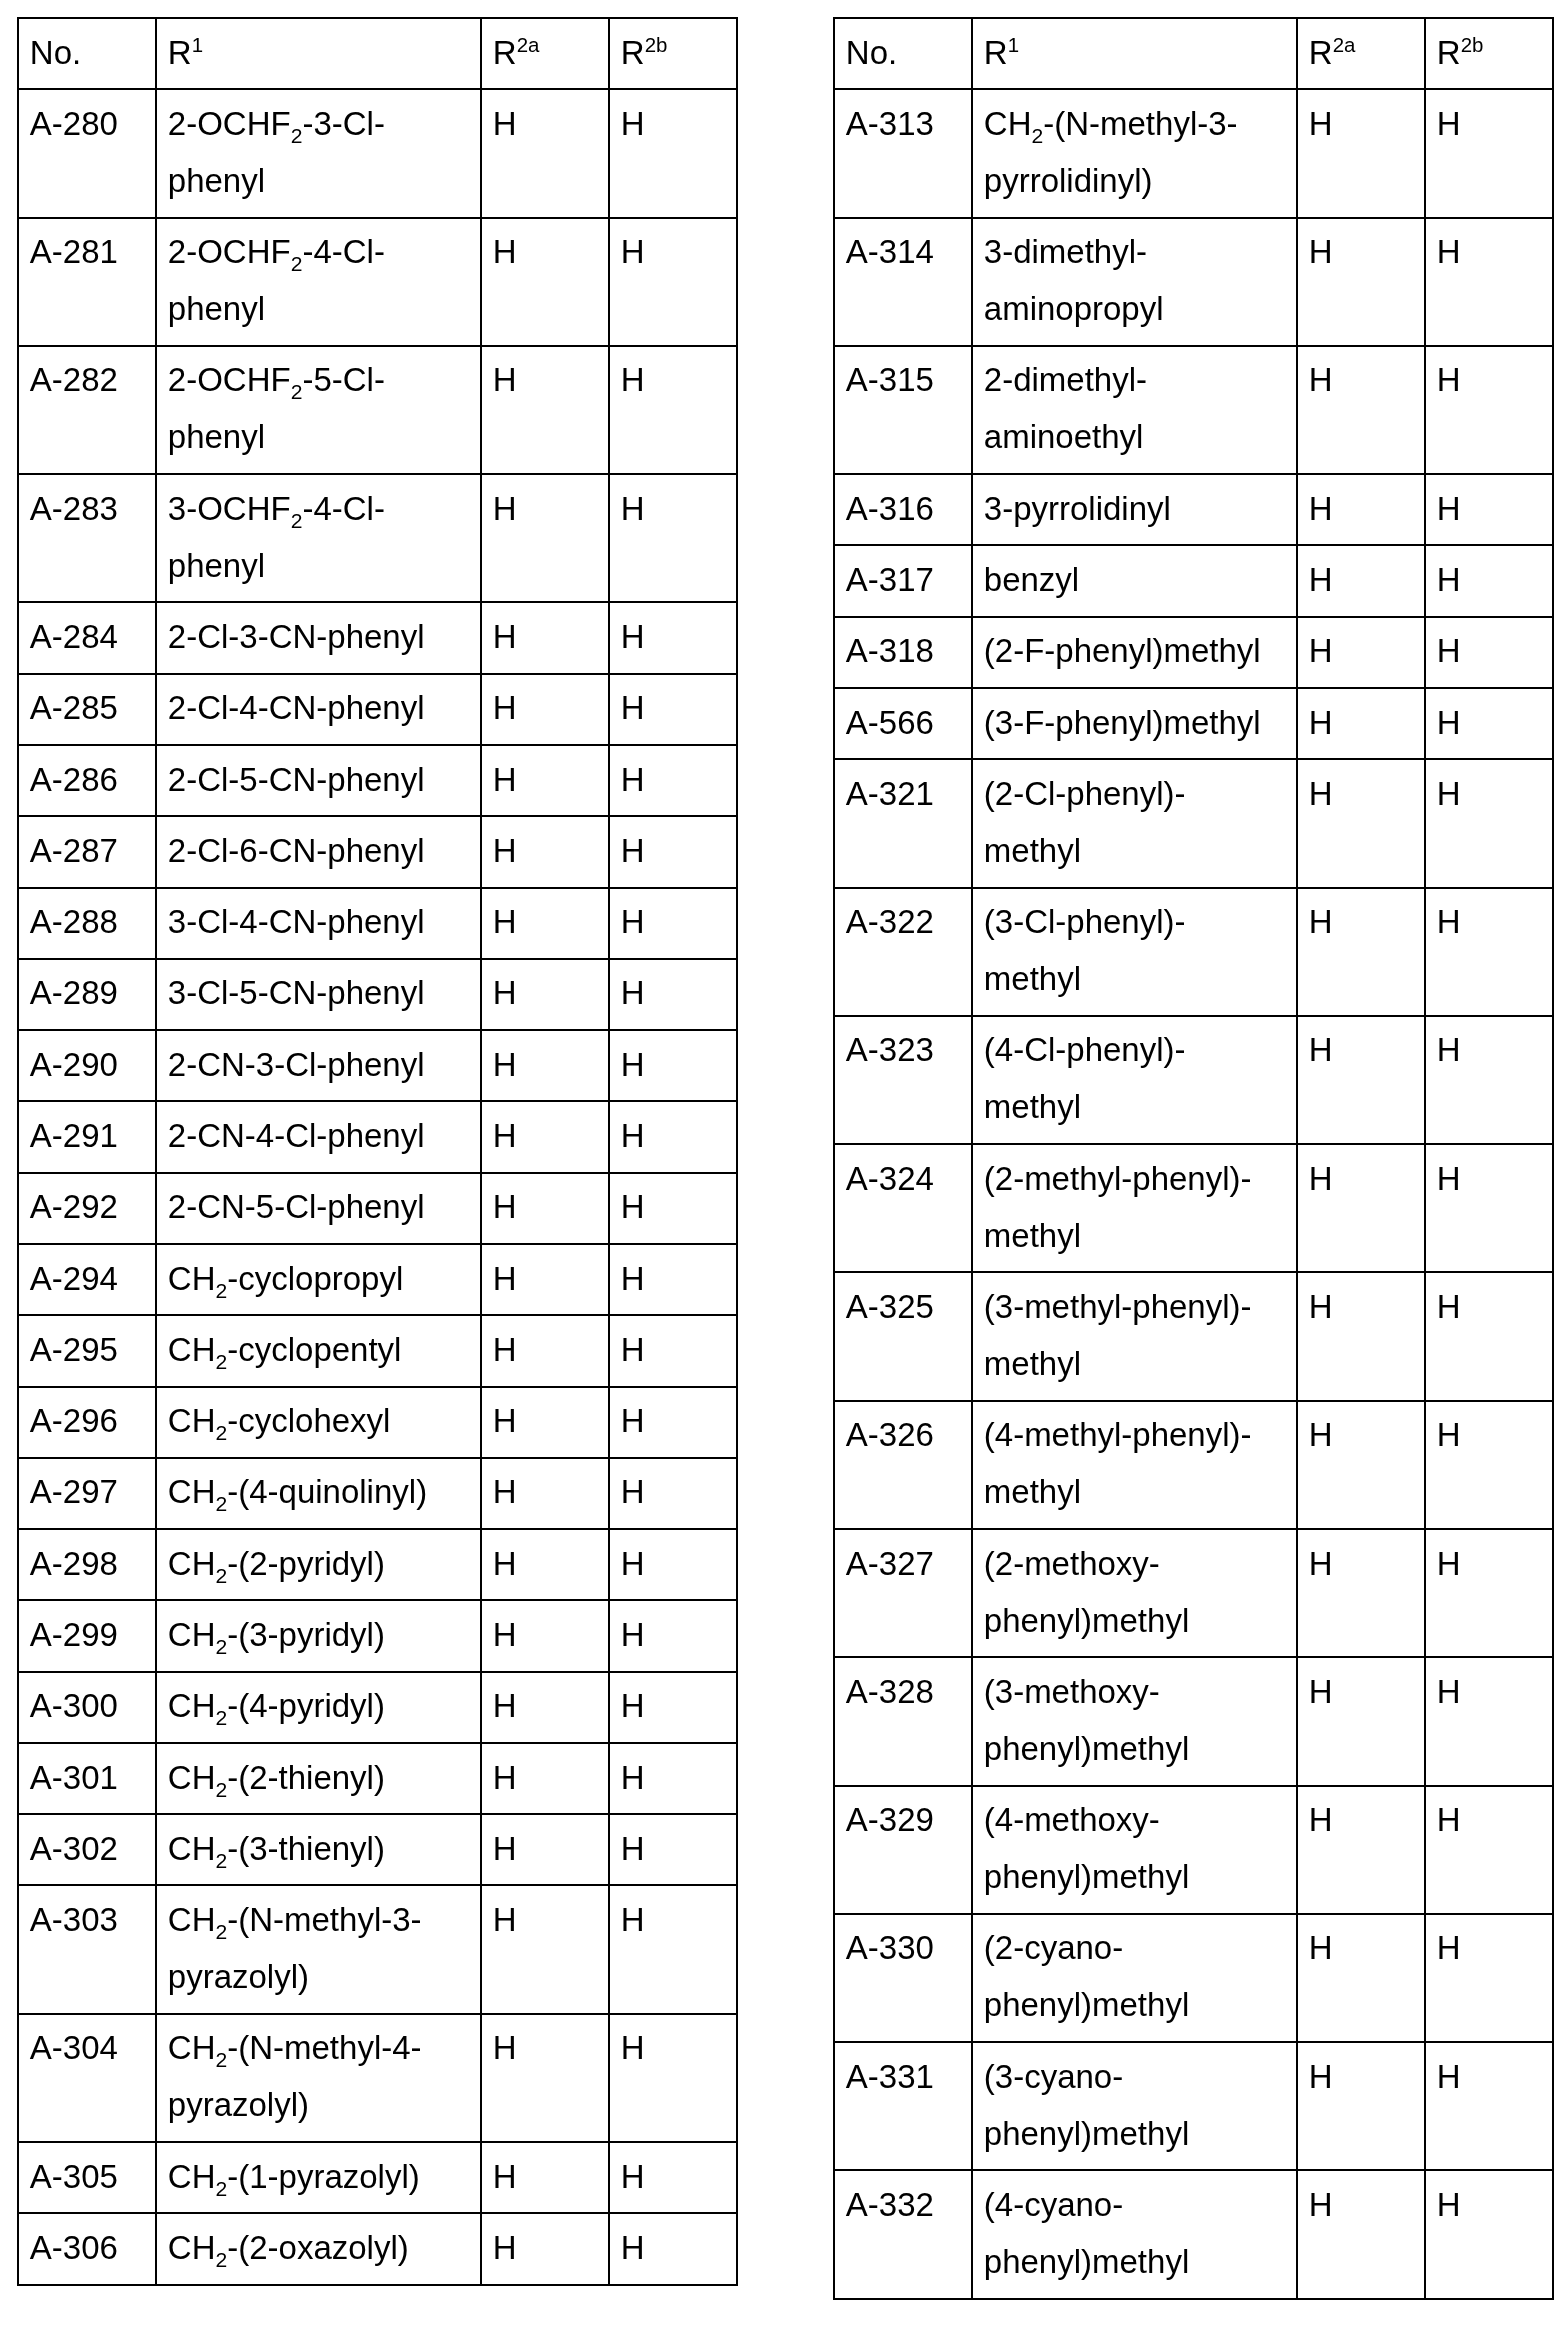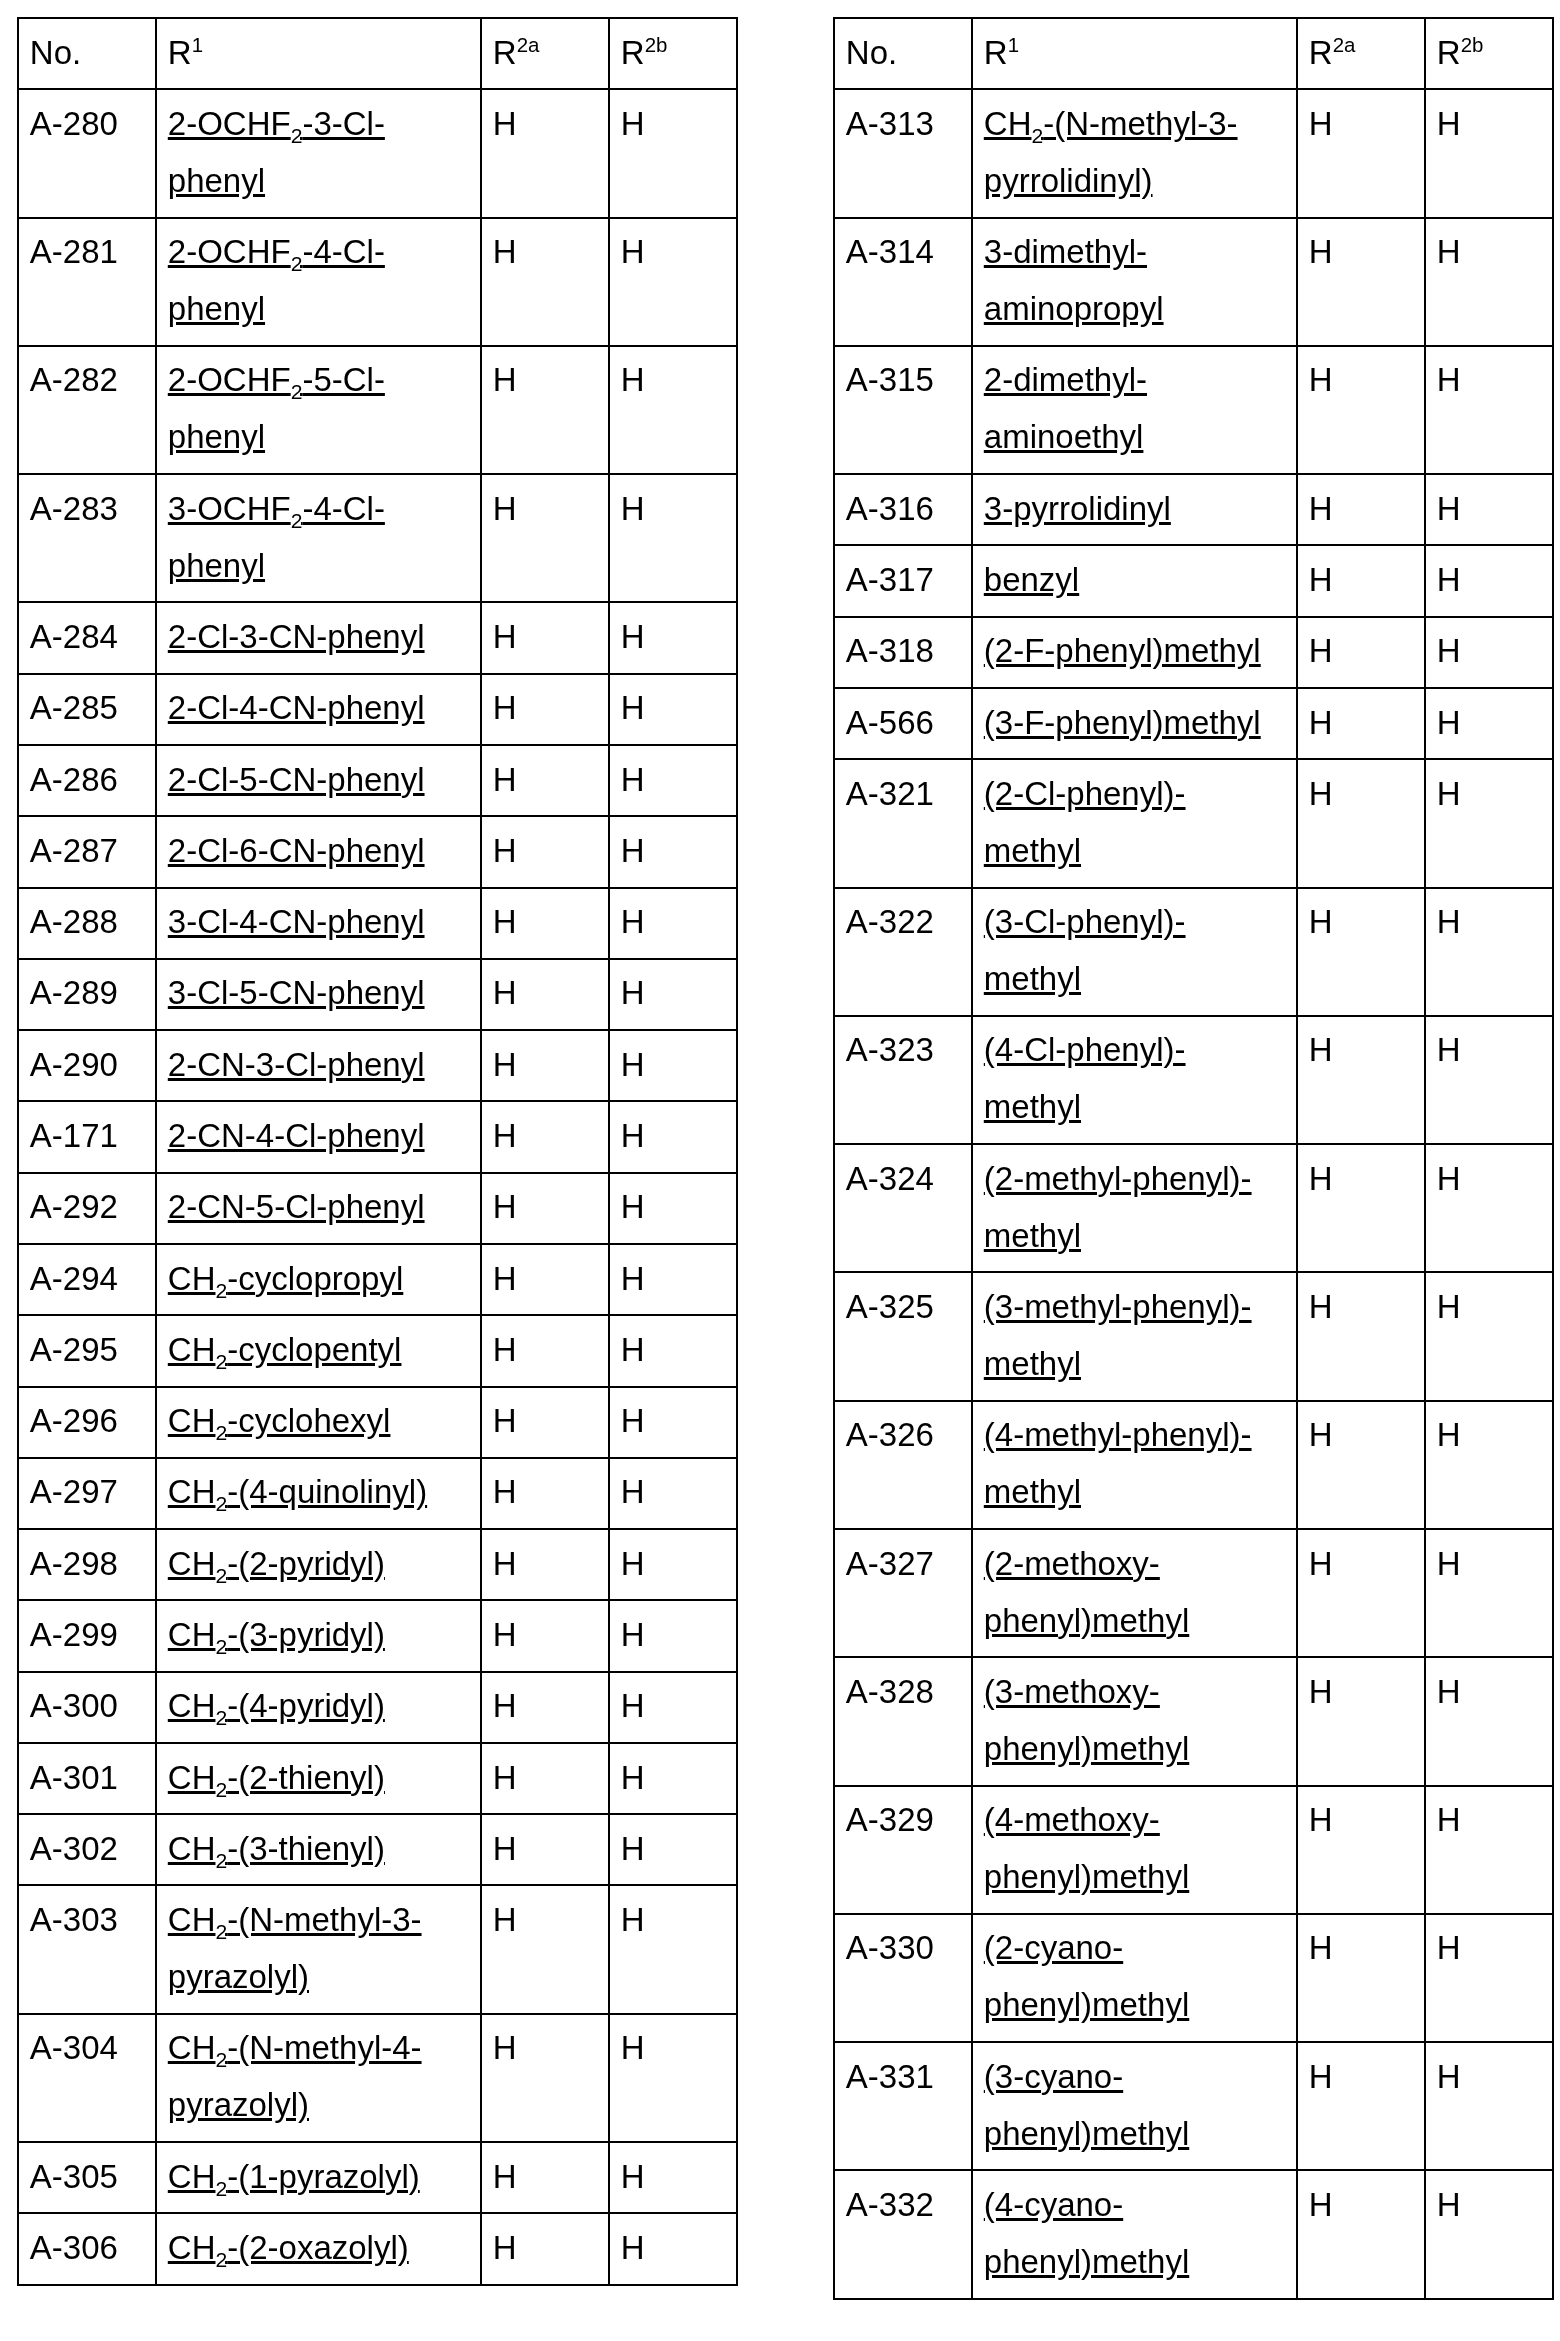--- a/index.html
+++ b/index.html
@@ -61,21 +61,20 @@
     line-height: 0;
   }
   .sub {
     font-size: 0.64em;
     vertical-align: sub;
     line-height: 0;
   }
   td.r1cell {
     word-break: normal;
     white-space: pre-line;
-    text-decoration: underline;
   }
   td.nocell { white-space: nowrap; border-radius: 7px; }
 </style>
 </head>
 <body>
 
 <div class="page">
 
   <div class="table-wrap" id="left-table-wrap">
     <table class="chem">
@@ -158,21 +157,21 @@
             <td>H</td>
             <td>H</td>
           </tr>
           <tr>
             <td class="nocell">A-290</td>
             <td class="r1cell"><span>2-CN-3-Cl-phenyl</span></td>
             <td>H</td>
             <td>H</td>
           </tr>
           <tr>
-            <td class="nocell">A-171</td>
+            <td class="nocell">A-291</td>
             <td class="r1cell"><span>2-CN-4-Cl-phenyl</span></td>
             <td>H</td>
             <td>H</td>
           </tr>
           <tr>
             <td class="nocell">A-292</td>
             <td class="r1cell"><span>2-CN-5-Cl-phenyl</span></td>
             <td>H</td>
             <td>H</td>
           </tr>

